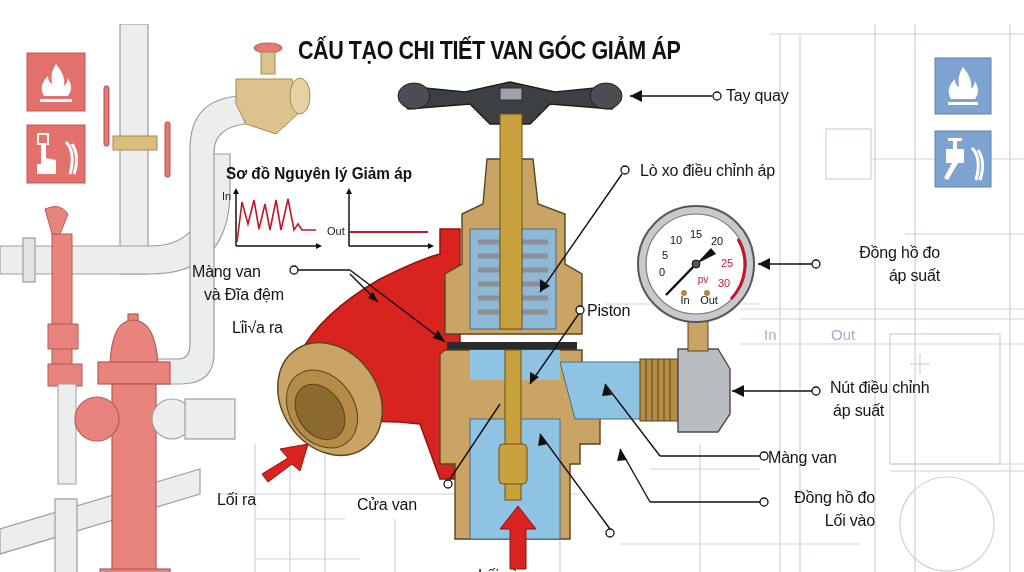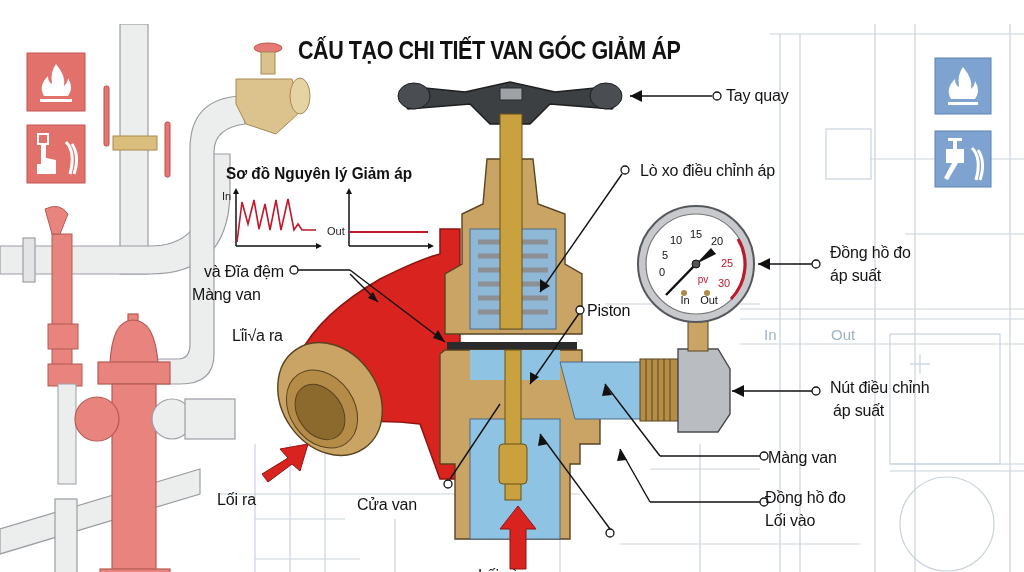--- a/index.html
+++ b/index.html
@@ -1,19 +1,19 @@
 <!DOCTYPE html>
 <html><head>
 <meta charset="utf-8">
 <style>
   html,body{margin:0;padding:0;}
   body{width:1024px;height:572px;overflow:hidden;background:#ffffff;position:relative;font-family:"Liberation Sans","DejaVu Sans",sans-serif;color:#111;}
   #stage{position:absolute;left:0;top:0;width:1024px;height:572px;margin-top:24px;}
   .lbl{position:absolute;font-size:16px;line-height:23px;color:#141414;white-space:nowrap;letter-spacing:-0.2px;}
-  .lbl.center{text-align:left;}
+  .lbl.center{text-align:right;}
   .title{position:absolute;left:298px;top:12px;font-size:25px;font-weight:bold;letter-spacing:-0.5px;color:#111;transform:scaleX(0.86);transform-origin:left top;white-space:nowrap;}
   .chart-title{position:absolute;left:226px;top:140px;font-size:17px;font-weight:bold;color:#111;white-space:nowrap;transform:scaleX(0.9);transform-origin:left top;}
   .ax{position:absolute;font-size:11px;color:#222;}
   .ghost{position:absolute;font-size:15px;color:#9fb3c8;}
   svg text{font-family:"Liberation Sans","DejaVu Sans",sans-serif;}
 </style>
 </head>
 <body>
 
 <div id="stage">
@@ -278,18 +278,18 @@
 </div>
 <div class="lbl" style="left:768px;top:422px">Màng van</div>
 <div class="lbl center" style="left:765px;top:462px;width:110px">
   <div>Đồng hồ đo</div>
   <div>Lối vào</div>
 </div>
 <div class="lbl" style="left:478px;top:540px">Lối vào</div>
 <div class="lbl" style="left:357px;top:469px">Cửa van</div>
 <div class="lbl" style="left:217px;top:464px">Lối ra</div>
 <div class="lbl" style="left:192px;top:236px">
+  <div>Màng van</div>
   <div style="padding-left:12px">và Đĩa đệm</div>
-  <div>Màng van</div>
-</div>
-<div class="lbl" style="left:232px;top:300px">Lΐi√a ra</div>
+</div>
+<div class="lbl" style="left:232px;top:292px">Lΐi√a ra</div>
 
 </div>
 
 </body></html>

